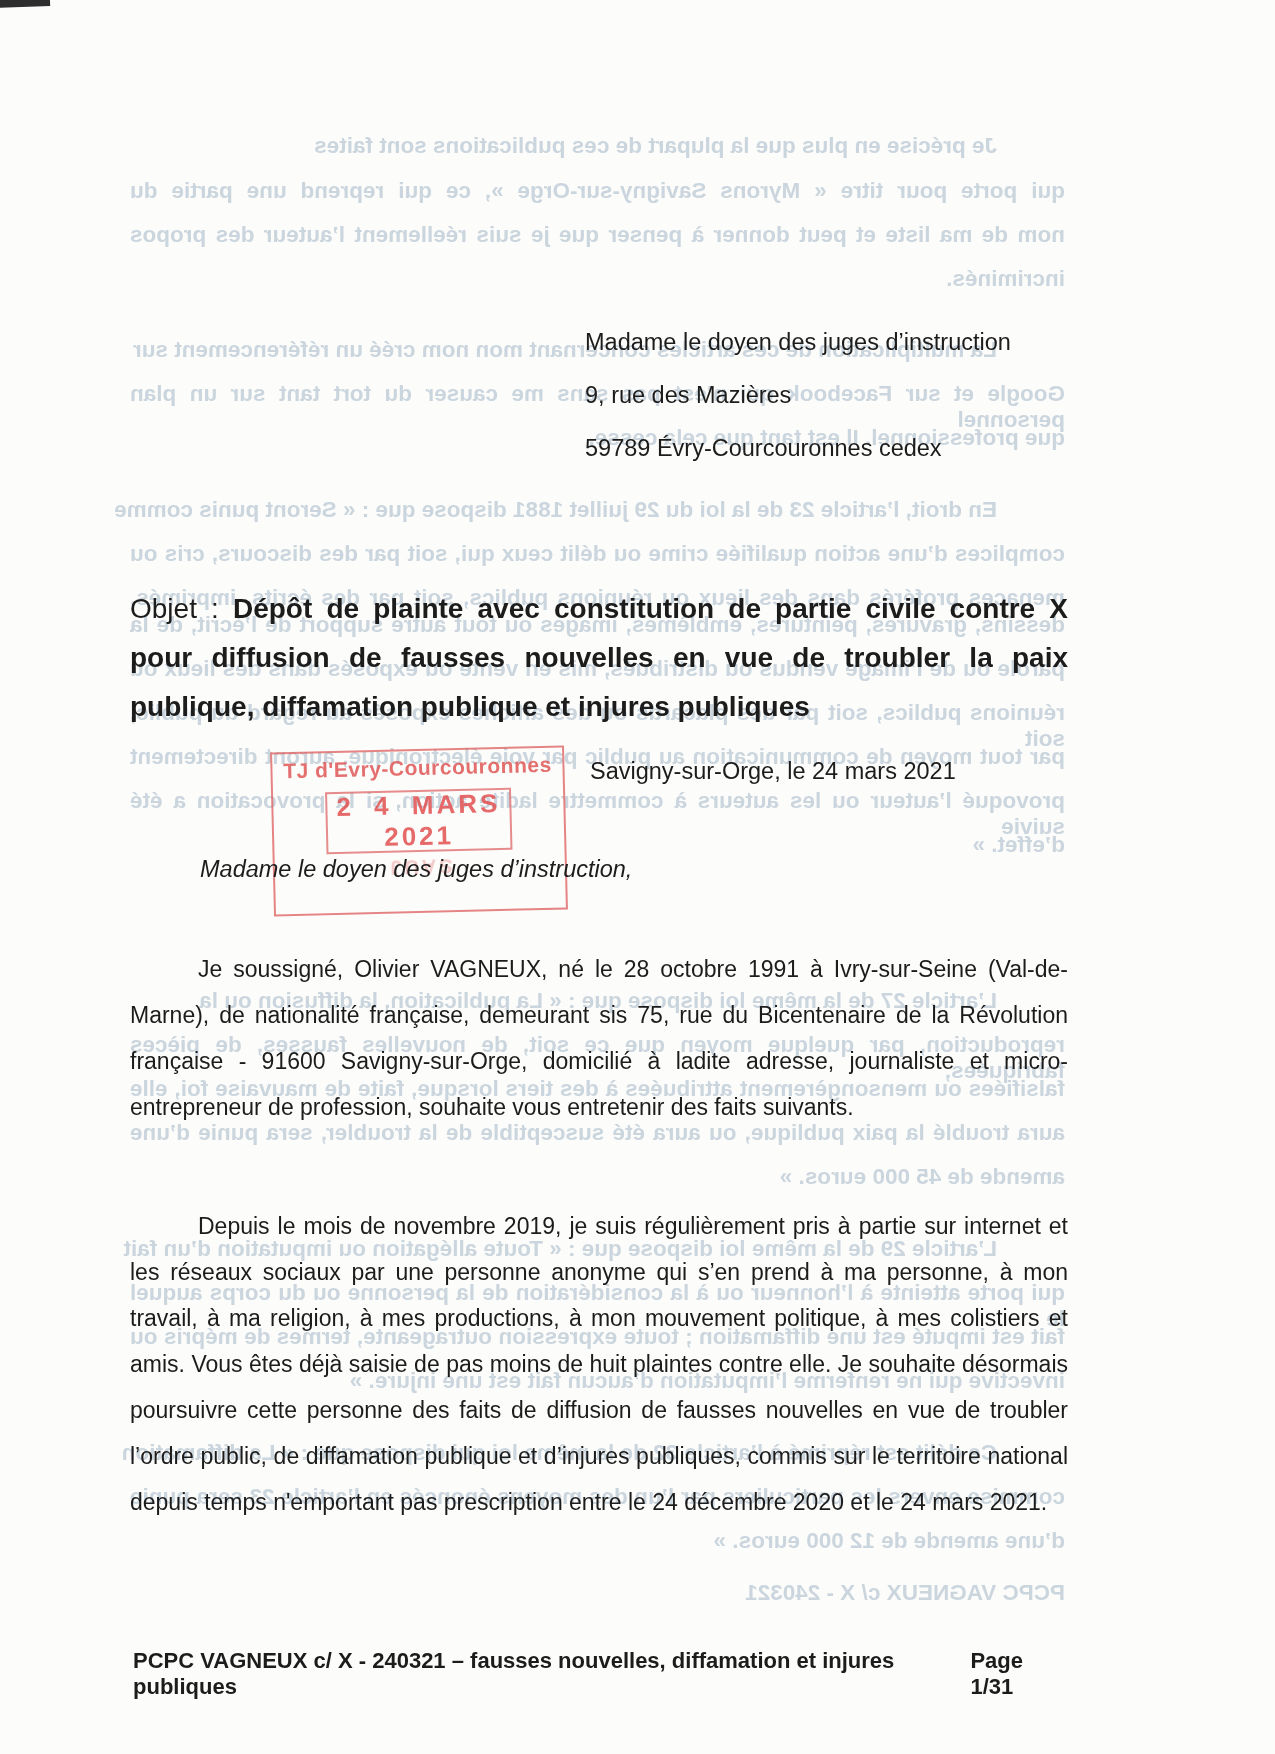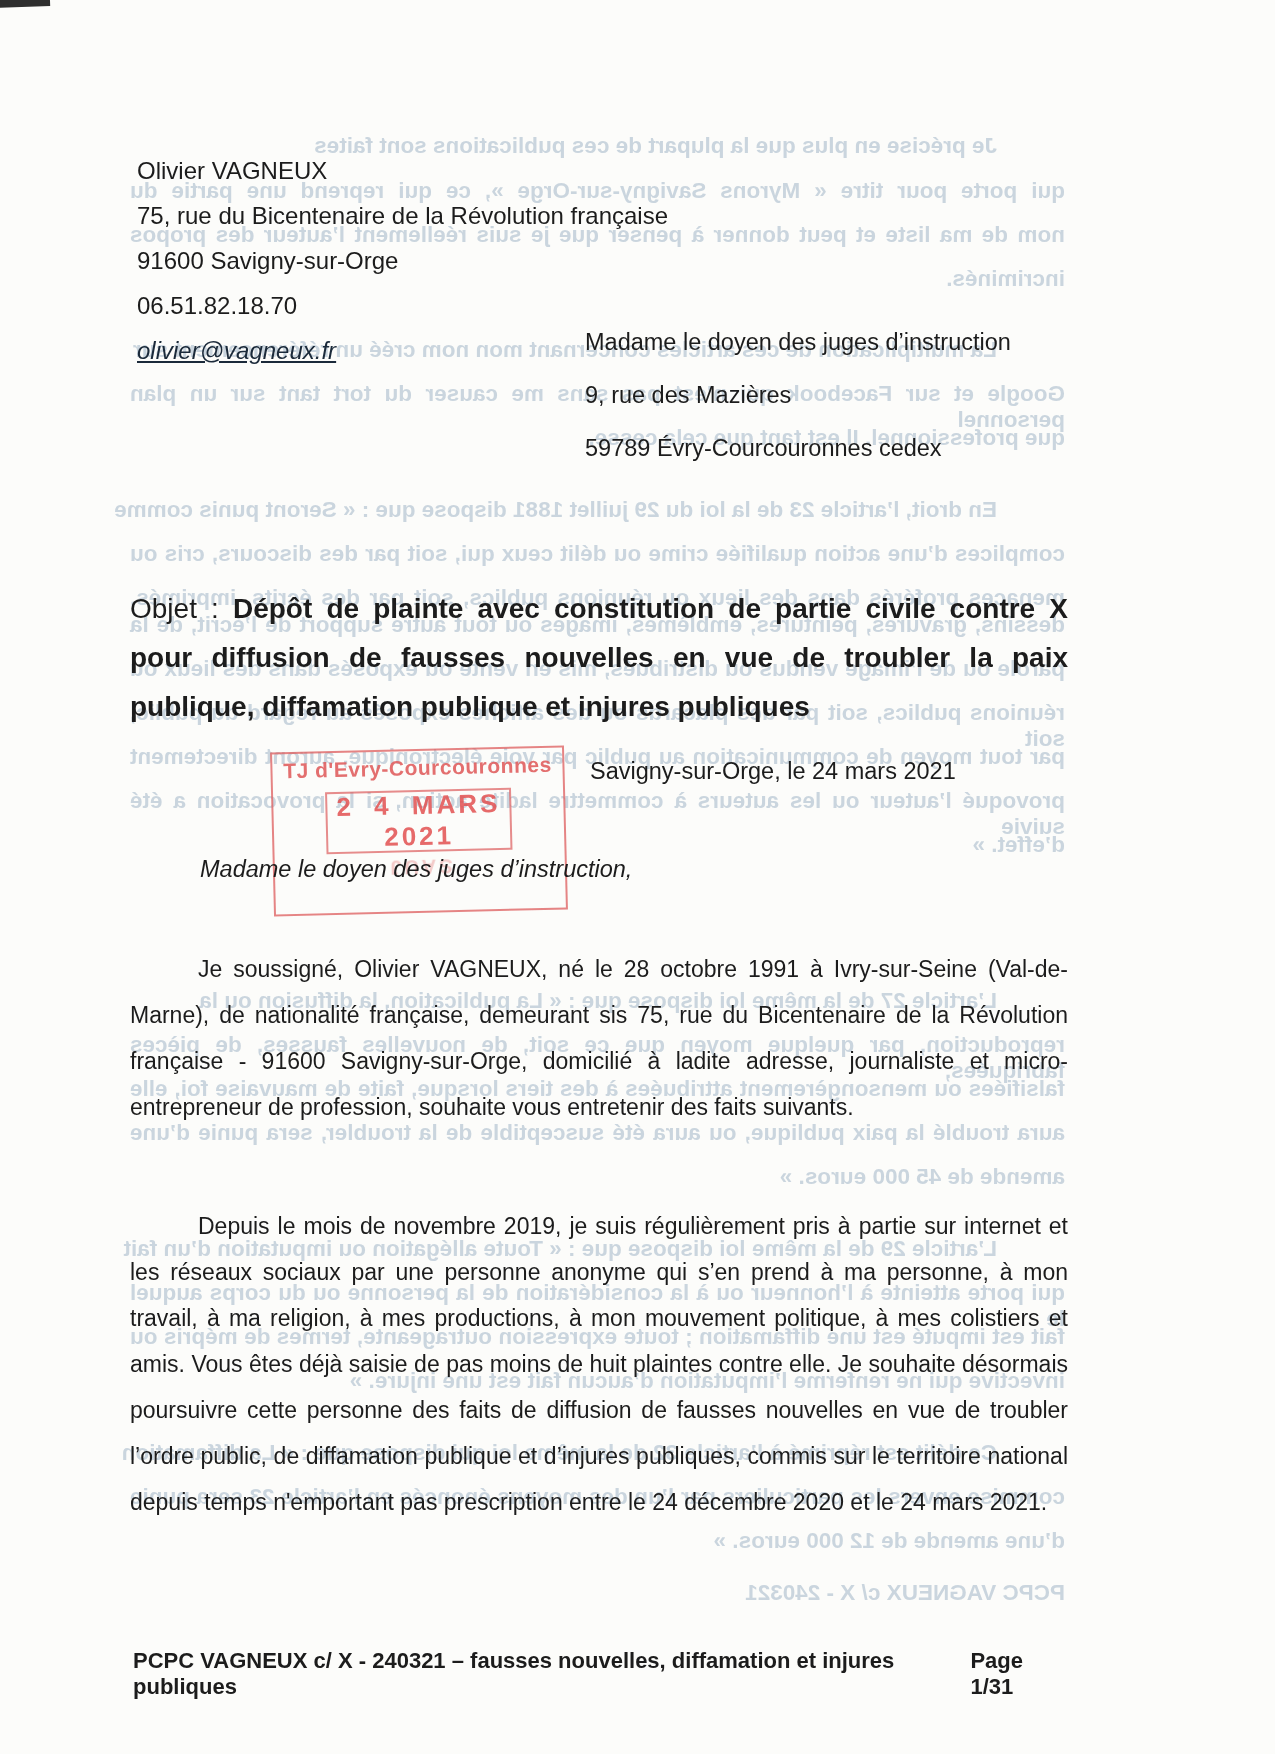--- a/index.html
+++ b/index.html
@@ -118,27 +118,20 @@
       <div class="ghost-line indent" style="top: 1236px;">L’article 29 de la même loi dispose que : « Toute allégation ou imputation d’un fait</div>
       <div class="ghost-line full" style="top: 1280px;">qui porte atteinte à l’honneur ou à la considération de la personne ou du corps auquel le</div>
       <div class="ghost-line full" style="top: 1324px;">fait est imputé est une diffamation ; toute expression outrageante, termes de mépris ou</div>
       <div class="ghost-line" style="top: 1368px;">invective qui ne renferme l’imputation d’aucun fait est une injure. »</div>
       <div class="ghost-line indent" style="top: 1440px;">Ce délit est réprimé à l’article 32 de la même loi qui dispose que : « La diffamation</div>
       <div class="ghost-line full" style="top: 1484px;">commise envers les particuliers par l’un des moyens énoncés en l’article 23 sera punie</div>
       <div class="ghost-line" style="top: 1528px;">d’une amende de 12 000 euros. »</div>
       <div class="ghost-line" style="top: 1580px;">PCPC VAGNEUX c/ X - 240321</div>
     </div>
 
-  <div class="sender">
-    <div>Olivier VAGNEUX</div>
-    <div>75, rue du Bicentenaire de la Révolution française</div>
-    <div>91600 Savigny-sur-Orge</div>
-    <div>06.51.82.18.70</div>
-    <div class="email">olivier@vagneux.fr</div>
-  </div>
 
   <div class="recipient">
     <div>Madame le doyen des juges d’instruction</div>
     <div>9, rue des Mazières</div>
     <div>59789 Évry-Courcouronnes cedex</div>
   </div>
 
   <div class="subject">
     <span class="subject-label">Objet : </span><span class="subject-text">Dépôt de plainte avec constitution de partie civile contre X pour diffusion de fausses nouvelles en vue de troubler la paix publique, diffamation publique et injures publiques</span>
   </div>

